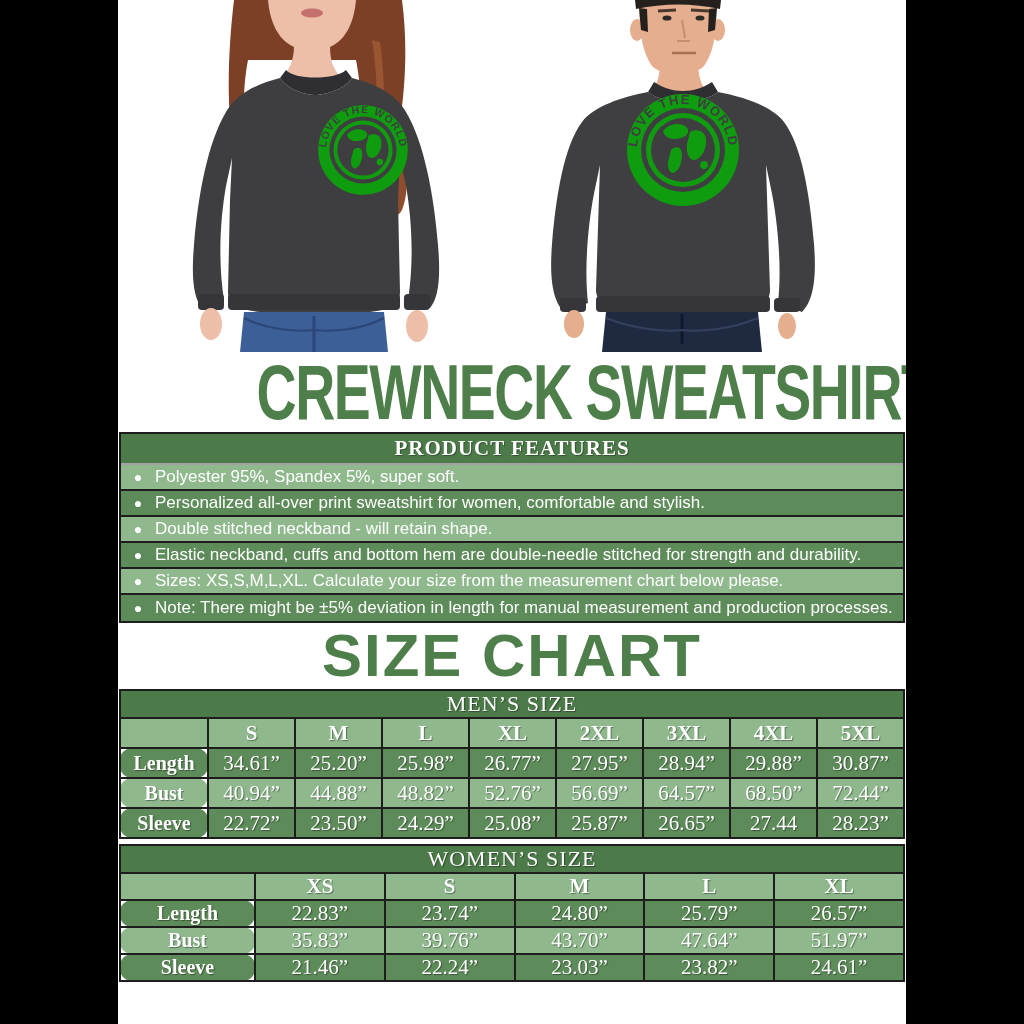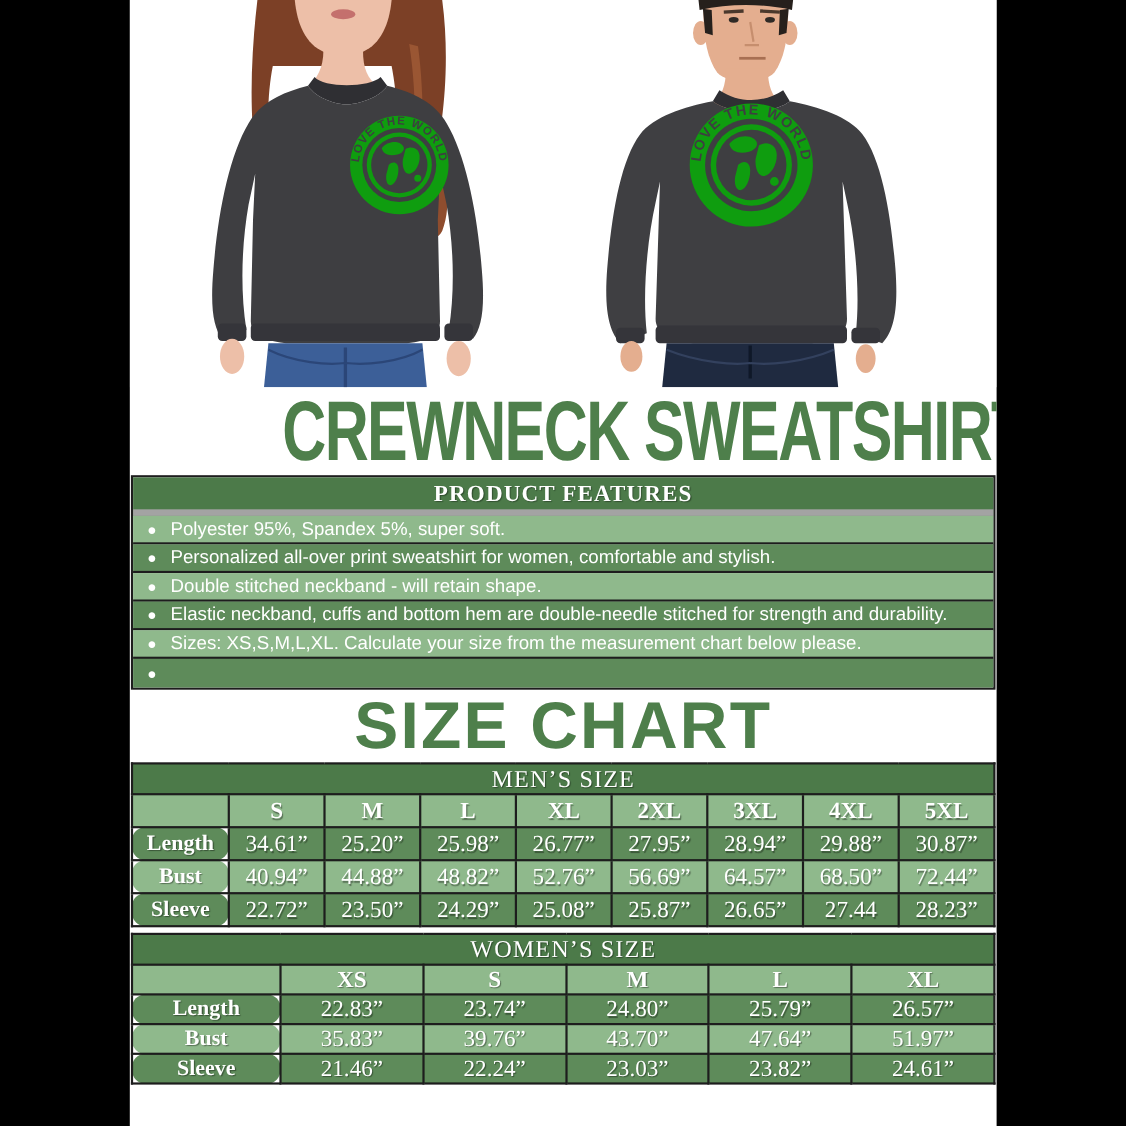--- a/index.html
+++ b/index.html
@@ -19,21 +19,21 @@
     display:inline-block; transform:scaleX(0.72); transform-origin:center;
     font-weight:bold; font-size:77px; line-height:80px; letter-spacing:-2px;
     color:#4e7f4b; white-space:nowrap;
   }
 
   
   .features { width:786px; margin:0 auto; border:2px solid #1d1d1d; }
   .features-header{
     background:#4c7a49; color:#fff; text-align:center;
     font-family:"Liberation Serif", serif; font-weight:bold; font-size:21px;
-    letter-spacing:1px; padding:2px 0; border-bottom:6px solid #a3a3a3;
+    letter-spacing:1px; padding:2px 0; border-bottom:2px solid #a3a3a3;
     text-shadow:1px 1px 1px rgba(0,0,0,.35);
   }
   .feature-row{ display:flex; align-items:center; height:26px; color:#fff;
     font-size:17px; border-bottom:2px solid #1d1d1d; }
   .feature-row:last-child{ border-bottom:none; }
   .feature-row.light{ background:#8fb98c; }
   .feature-row.dark{ background:#5e8b5a; }
   .bullet{ width:34px; text-align:center; font-size:14px; flex:0 0 auto; }
 
   
@@ -164,20 +164,21 @@
     <div class="feature-row dark">
       <span class="bullet">●</span>
       <span>Elastic neckband, cuffs and bottom hem are double-needle stitched for strength and durability.</span>
     </div>
     <div class="feature-row light">
       <span class="bullet">●</span>
       <span>Sizes: XS,S,M,L,XL. Calculate your size from the measurement chart below please.</span>
     </div>
     <div class="feature-row dark">
       <span class="bullet">●</span>
+      <span>Note: There might be ±5% deviation in length for manual measurement and production processes.</span>
     </div>
   </div>
 
   <h2 class="size-chart-title">SIZE CHART</h2>
 
   <table class="size-table mens">
     <colgroup>
         <col style="width:88px">
         <col>
         <col>

